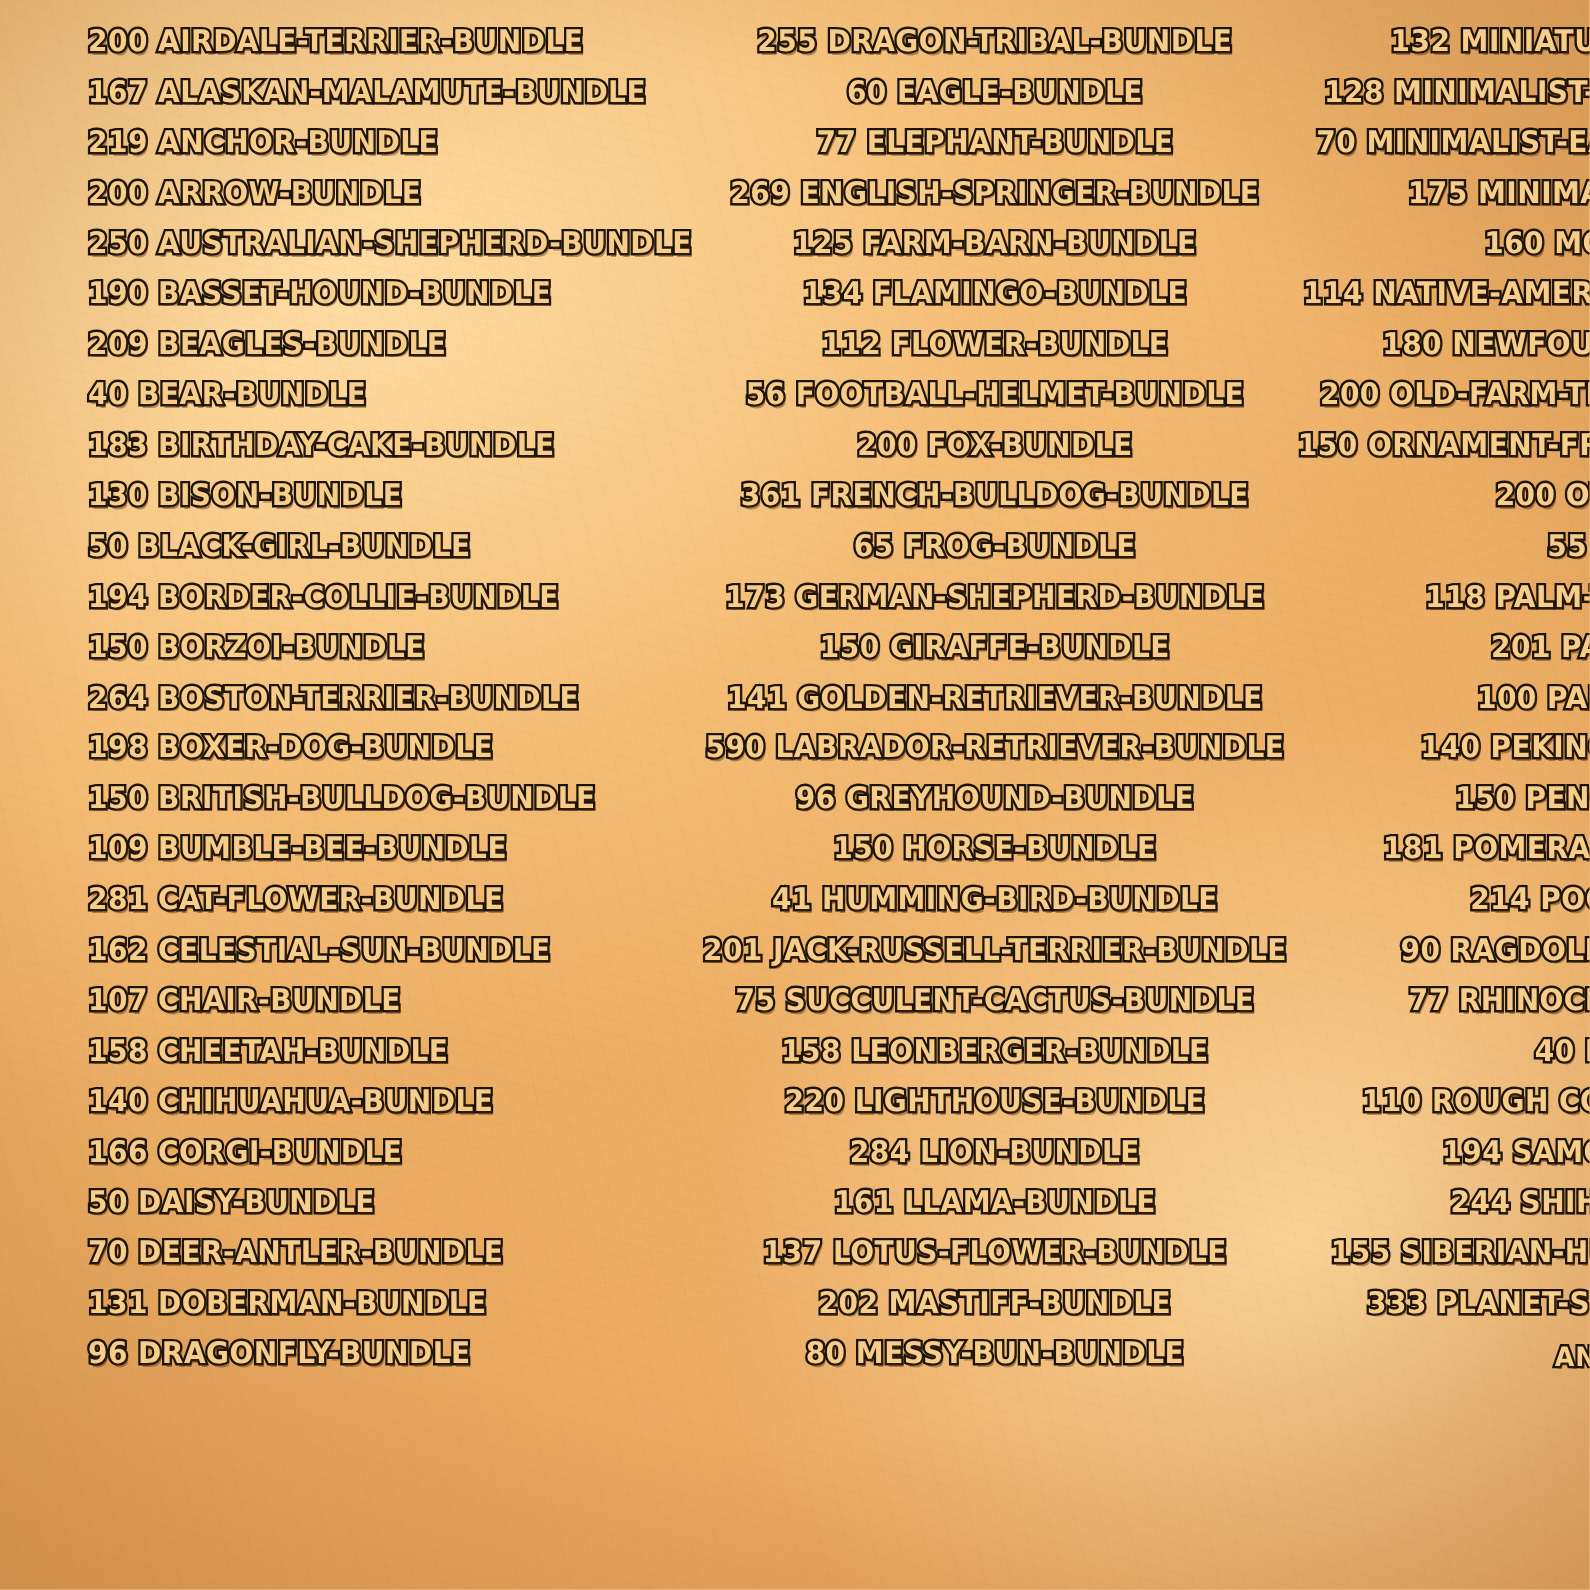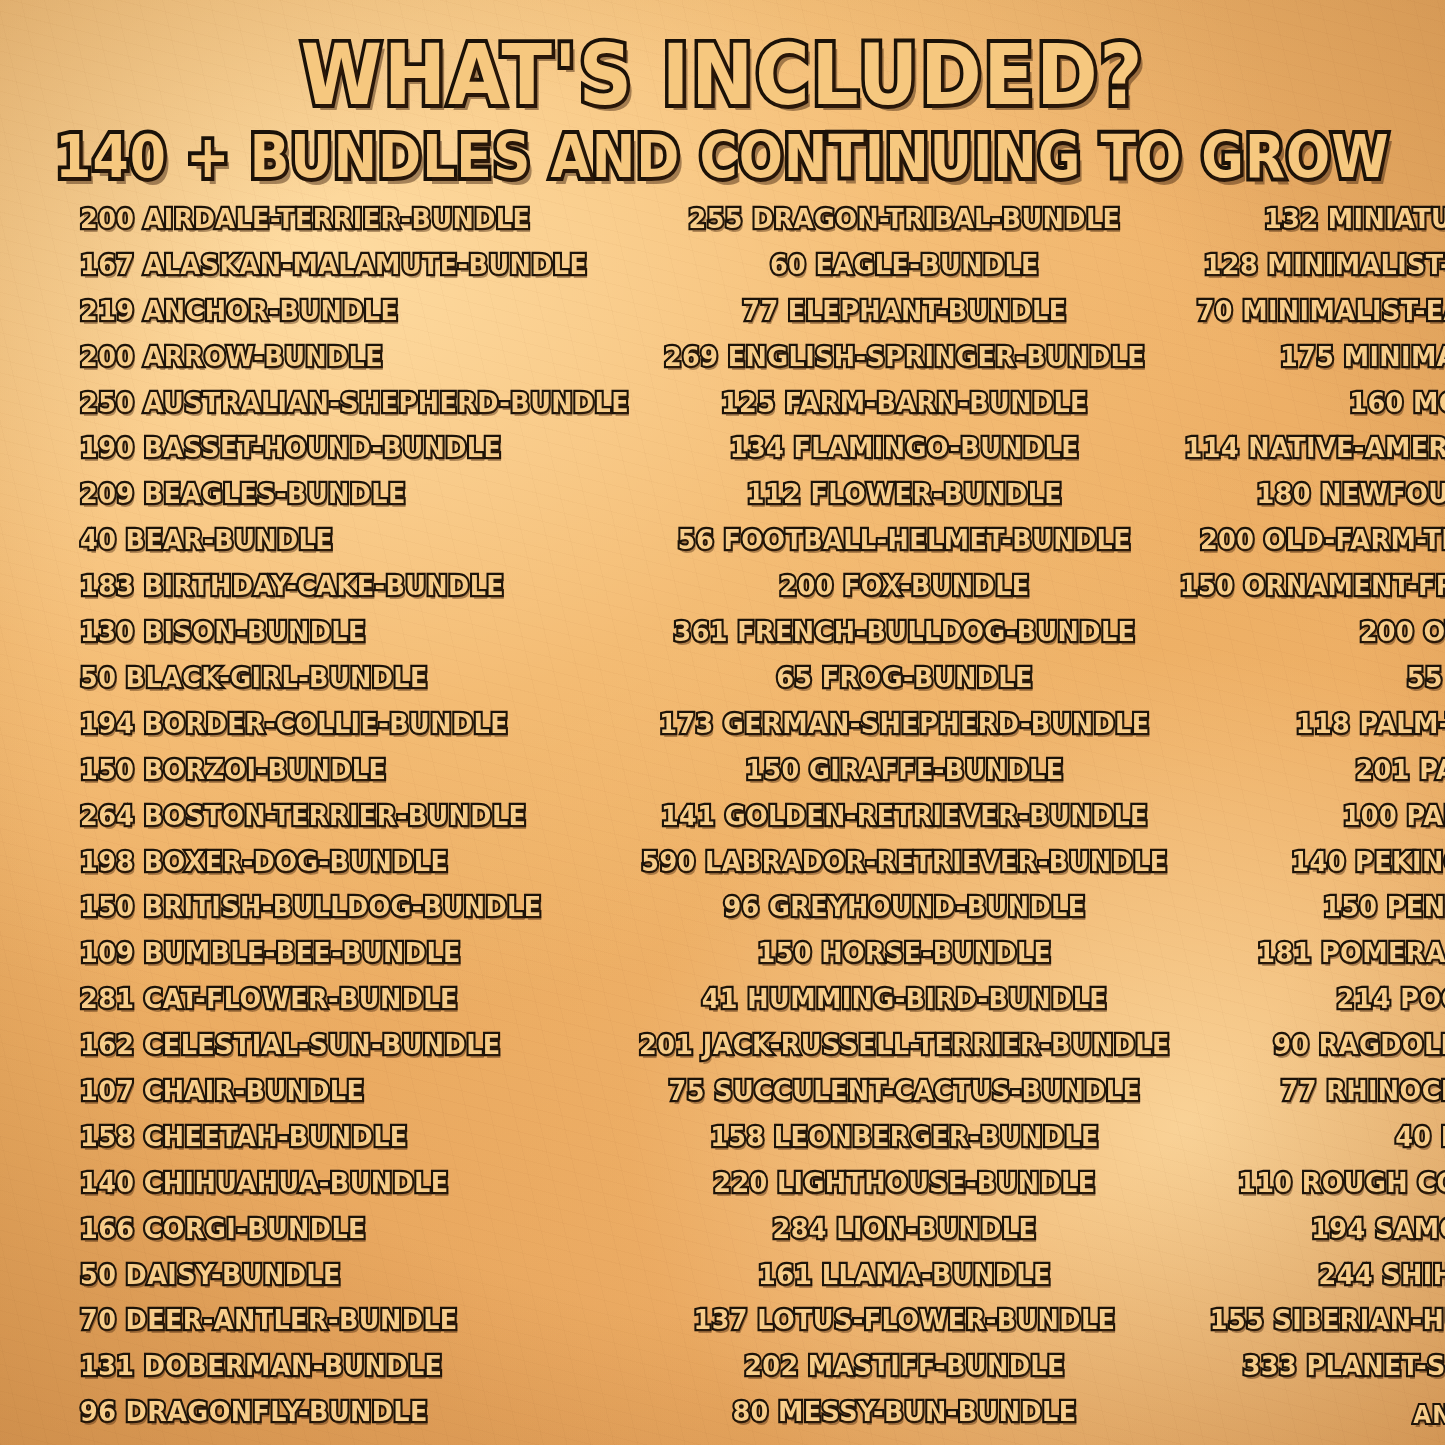--- a/index.html
+++ b/index.html
@@ -127,24 +127,20 @@
 </style>
 </head>
 <body>
 
 <div class="poster">
   <div class="texture"></div>
   <div class="vignette"></div>
 
   <div class="content">
 
-    <div class="headings">
-      <div class="title-1">WHAT'S INCLUDED?</div>
-      <div class="title-2">140 + BUNDLES AND CONTINUING TO GROW</div>
-    </div>
 
     <div class="columns">
 
       <div class="column col-1">
         <div class="entry">200 AIRDALE-TERRIER-BUNDLE</div>
         <div class="entry">167 ALASKAN-MALAMUTE-BUNDLE</div>
         <div class="entry">219 ANCHOR-BUNDLE</div>
         <div class="entry">200 ARROW-BUNDLE</div>
         <div class="entry">250 AUSTRALIAN-SHEPHERD-BUNDLE</div>
         <div class="entry">190 BASSET-HOUND-BUNDLE</div>

